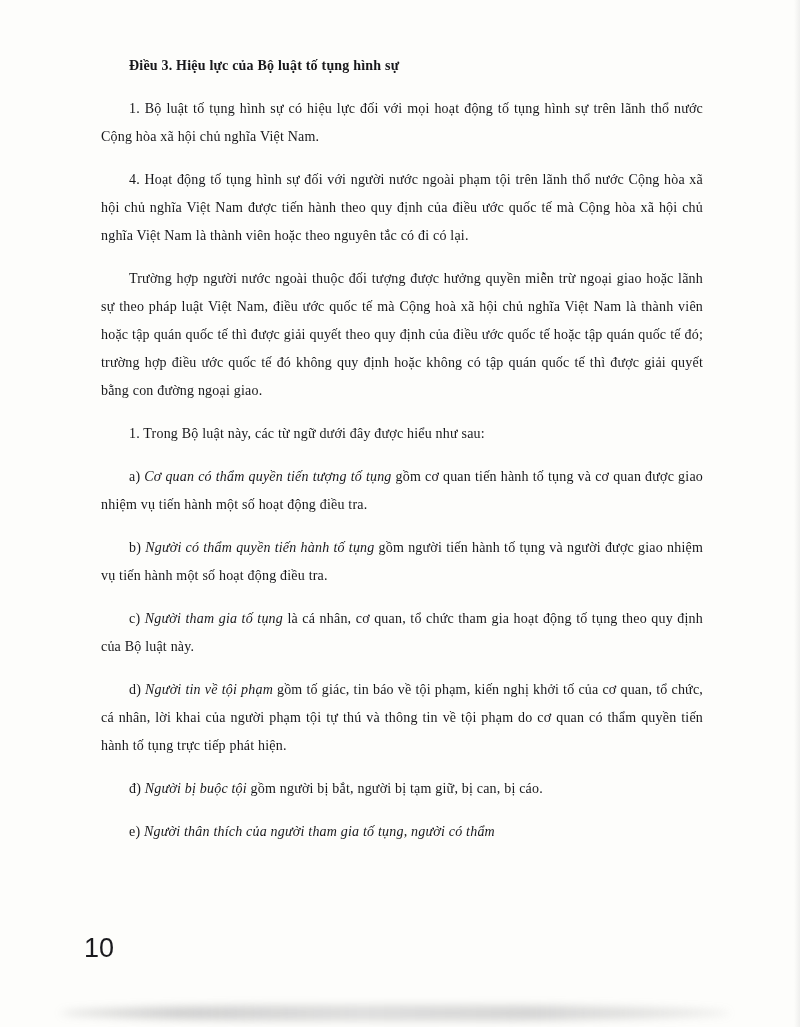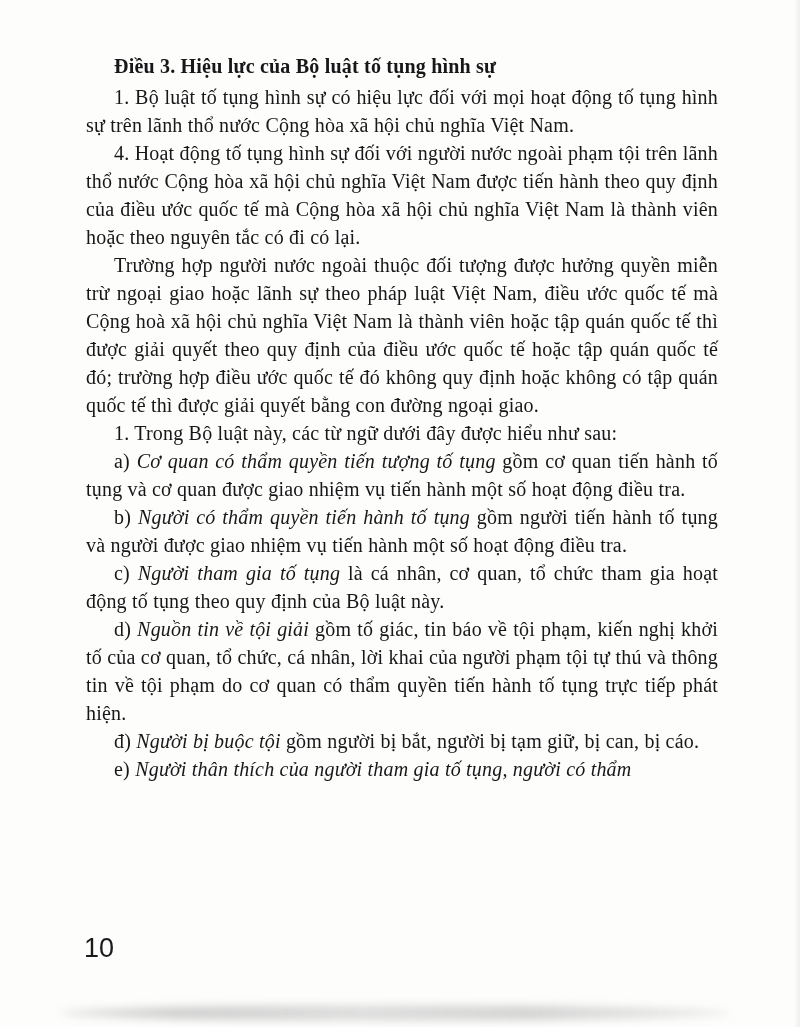--- a/index.html
+++ b/index.html
@@ -18,22 +18,22 @@
     font-family: "Liberation Serif", "DejaVu Serif", serif;
     color: #17171a;
   }
   .doc-body {
     position: absolute;
     top: 52px;
     left: 86px;
     width: 632px;
   }
   .doc-body p {
-    margin: 0;
-    font-size: 20px;
+    margin: 15px;
+    font-size: 14px;
     line-height: 28px;
     text-align: justify;
     text-indent: 28px;
     letter-spacing: 0.2px;
   }
   .doc-body p.heading {
     font-weight: bold;
     text-align: left;
     margin-top: 11px;
     margin-bottom: 3px;
@@ -87,20 +87,20 @@
 <div class="scan-page">
   <div class="doc-body">
       <p class="heading"><span>Điều 3. Hiệu lực của Bộ luật tố tụng hình sự</span></p>
       <p class="para"><span>1. Bộ luật tố tụng hình sự có hiệu lực đối với mọi hoạt động tố tụng hình sự trên lãnh thổ nước Cộng hòa xã hội chủ nghĩa Việt Nam.</span></p>
       <p class="para"><span>4. Hoạt động tố tụng hình sự đối với người nước ngoài phạm tội trên lãnh thổ nước Cộng hòa xã hội chủ nghĩa Việt Nam được tiến hành theo quy định của điều ước quốc tế mà Cộng hòa xã hội chủ nghĩa Việt Nam là thành viên hoặc theo nguyên tắc có đi có lại.</span></p>
       <p class="para"><span>Trường hợp người nước ngoài thuộc đối tượng được hưởng quyền miễn trừ ngoại giao hoặc lãnh sự theo pháp luật Việt Nam, điều ước quốc tế mà Cộng hoà xã hội chủ nghĩa Việt Nam là thành viên hoặc tập quán quốc tế thì được giải quyết theo quy định của điều ước quốc tế hoặc tập quán quốc tế đó; trường hợp điều ước quốc tế đó không quy định hoặc không có tập quán quốc tế thì được giải quyết bằng con đường ngoại giao.</span></p>
       <p class="para"><span>1. Trong Bộ luật này, các từ ngữ dưới đây được hiểu như sau:</span></p>
       <p class="para"><span>a) </span><span class="italic">Cơ quan có thẩm quyền tiến tượng tố tụng</span><span> gồm cơ quan tiến hành tố tụng và cơ quan được giao nhiệm vụ tiến hành một số hoạt động điều tra.</span></p>
       <p class="para"><span>b) </span><span class="italic">Người có thẩm quyền tiến hành tố tụng</span><span> gồm người tiến hành tố tụng và người được giao nhiệm vụ tiến hành một số hoạt động điều tra.</span></p>
       <p class="para"><span>c) </span><span class="italic">Người tham gia tố tụng</span><span> là cá nhân, cơ quan, tổ chức tham gia hoạt động tố tụng theo quy định của Bộ luật này.</span></p>
-      <p class="para"><span>d) </span><span class="italic">Nguồn tin về tội giải</span><span> gồm tố giác, tin báo về tội phạm, kiến nghị khởi tố của cơ quan, tổ chức, cá nhân, lời khai của người phạm tội tự thú và thông tin về tội phạm do cơ quan có thẩm quyền tiến hành tố tụng trực tiếp phát hiện.</span></p>
+      <p class="para"><span>d) </span><span class="italic">Người tin về tội phạm</span><span> gồm tố giác, tin báo về tội phạm, kiến nghị khởi tố của cơ quan, tổ chức, cá nhân, lời khai của người phạm tội tự thú và thông tin về tội phạm do cơ quan có thẩm quyền tiến hành tố tụng trực tiếp phát hiện.</span></p>
       <p class="para"><span>đ) </span><span class="italic">Người bị buộc tội</span><span> gồm người bị bắt, người bị tạm giữ, bị can, bị cáo.</span></p>
       <p class="para"><span>e) </span><span class="italic">Người thân thích của người tham gia tố tụng, người có thẩm</span></p>
     </div>
   <div class="page-number">10</div>
   <div class="scan-smudge"></div>
   <div class="scan-edge-right"></div>
 </div>
 
 </body></html>

